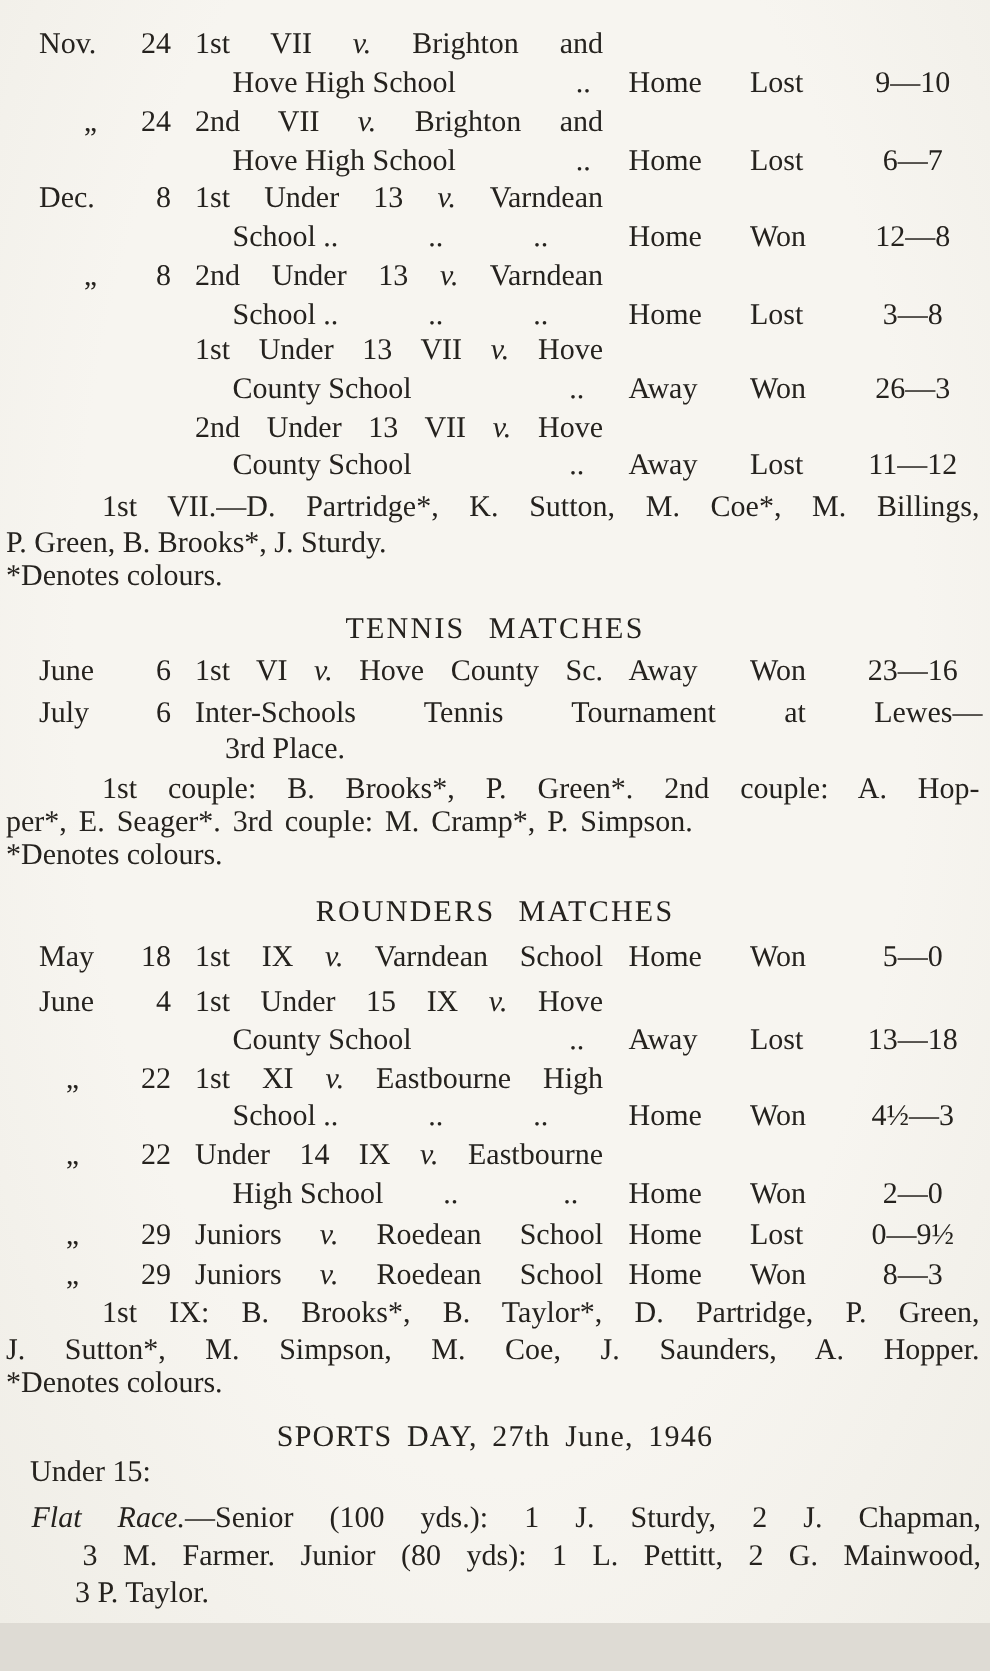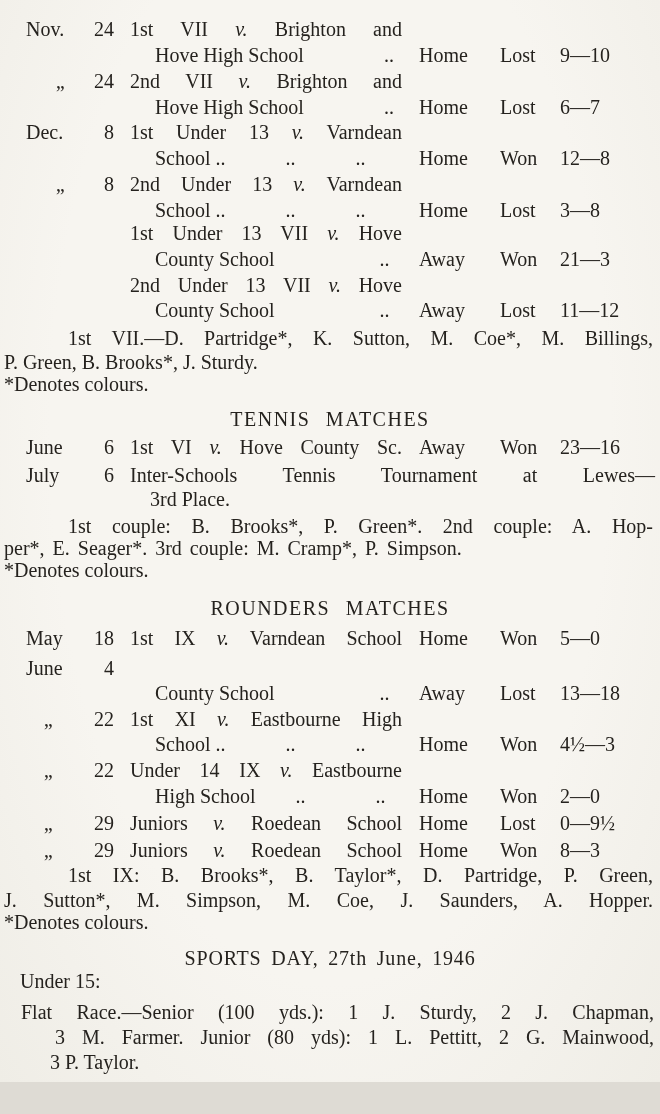--- a/index.html
+++ b/index.html
@@ -17,36 +17,36 @@
   
   .c-month{position:absolute;left:26px}
   .c-month.ditto{left:56px;letter-spacing:-1px}
   .rounders .c-month.ditto{left:44px}
   .c-day{position:absolute;left:78px;width:36px;text-align:right}
   .c-desc{position:absolute;left:130px;width:272px;white-space:normal;text-align:justify;text-align-last:justify}
   .c-cont{position:absolute;left:155px;white-space:pre}
   .c-sub{position:absolute;left:150px}
   .c-venue{position:absolute;left:419px}
   .c-result{position:absolute;left:500px}
-  .c-score{position:absolute;left:560px;width:97px;text-align:left}
+  .c-score{position:absolute;left:560px;width:97px;text-align:center}
   .c-wide{position:absolute;left:130px;right:5px;white-space:normal;text-align:justify;text-align-last:justify}
   
   .para{position:absolute;left:4px;right:7px;white-space:normal}
   .para.j{text-align:justify;text-align-last:justify}
   .para.ind{text-indent:64px}
   .para.ws{word-spacing:3px}
   
   .head{position:absolute;left:0;right:0;text-align:center;letter-spacing:1.5px;word-spacing:9px}
   .head.sd{letter-spacing:.8px;word-spacing:4px}
   
   .u15{position:absolute;left:20px}
   .fr1{position:absolute;left:21px;right:6px;white-space:normal;text-align:justify;text-align-last:justify}
   .fr2{position:absolute;left:55px;right:6px;white-space:normal;text-align:justify;text-align-last:justify}
   .fr3{position:absolute;left:50px}
-  .ital{}
+  .ital{font-style:italic}
   .pageno{position:absolute;left:0;right:0;text-align:center;font-weight:bold;font-size:17px}
   i{font-style:italic}
 </style>
 </head>
 <body>
 
 <div class="page">
 
   <section class="netball">
     <div class="ln" style="top:16px">
@@ -97,21 +97,21 @@
       <span class="c-score">3—8</span>
     </div>
 
     <div class="ln" style="top:220px">
       <span class="c-desc">1st Under 13 VII <i>v.</i> Hove</span>
     </div>
     <div class="ln" style="top:246px">
       <span class="c-cont">County School                     ..</span>
       <span class="c-venue">Away</span>
       <span class="c-result">Won</span>
-      <span class="c-score">21—3</span>
+      <span class="c-score">26—3</span>
     </div>
 
     <div class="ln" style="top:272px">
       <span class="c-desc">2nd Under 13 VII <i>v.</i> Hove</span>
     </div>
     <div class="ln" style="top:297px">
       <span class="c-cont">County School                     ..</span>
       <span class="c-venue">Away</span>
       <span class="c-result">Lost</span>
       <span class="c-score">11—12</span>
@@ -156,20 +156,21 @@
       <span class="c-day">18</span>
       <span class="c-desc">1st IX <i>v.</i> Varndean School</span>
       <span class="c-venue">Home</span>
       <span class="c-result">Won</span>
       <span class="c-score">5—0</span>
     </div>
 
     <div class="ln" style="top:655px">
       <span class="c-month">June</span>
       <span class="c-day">4</span>
+      <span class="c-desc">1st Under 15 IX <i>v.</i> Hove</span>
     </div>
     <div class="ln" style="top:680px">
       <span class="c-cont">County School                     ..</span>
       <span class="c-venue">Away</span>
       <span class="c-result">Lost</span>
       <span class="c-score">13—18</span>
     </div>
 
     <div class="ln" style="top:706px">
       <span class="c-month ditto">,,</span>

